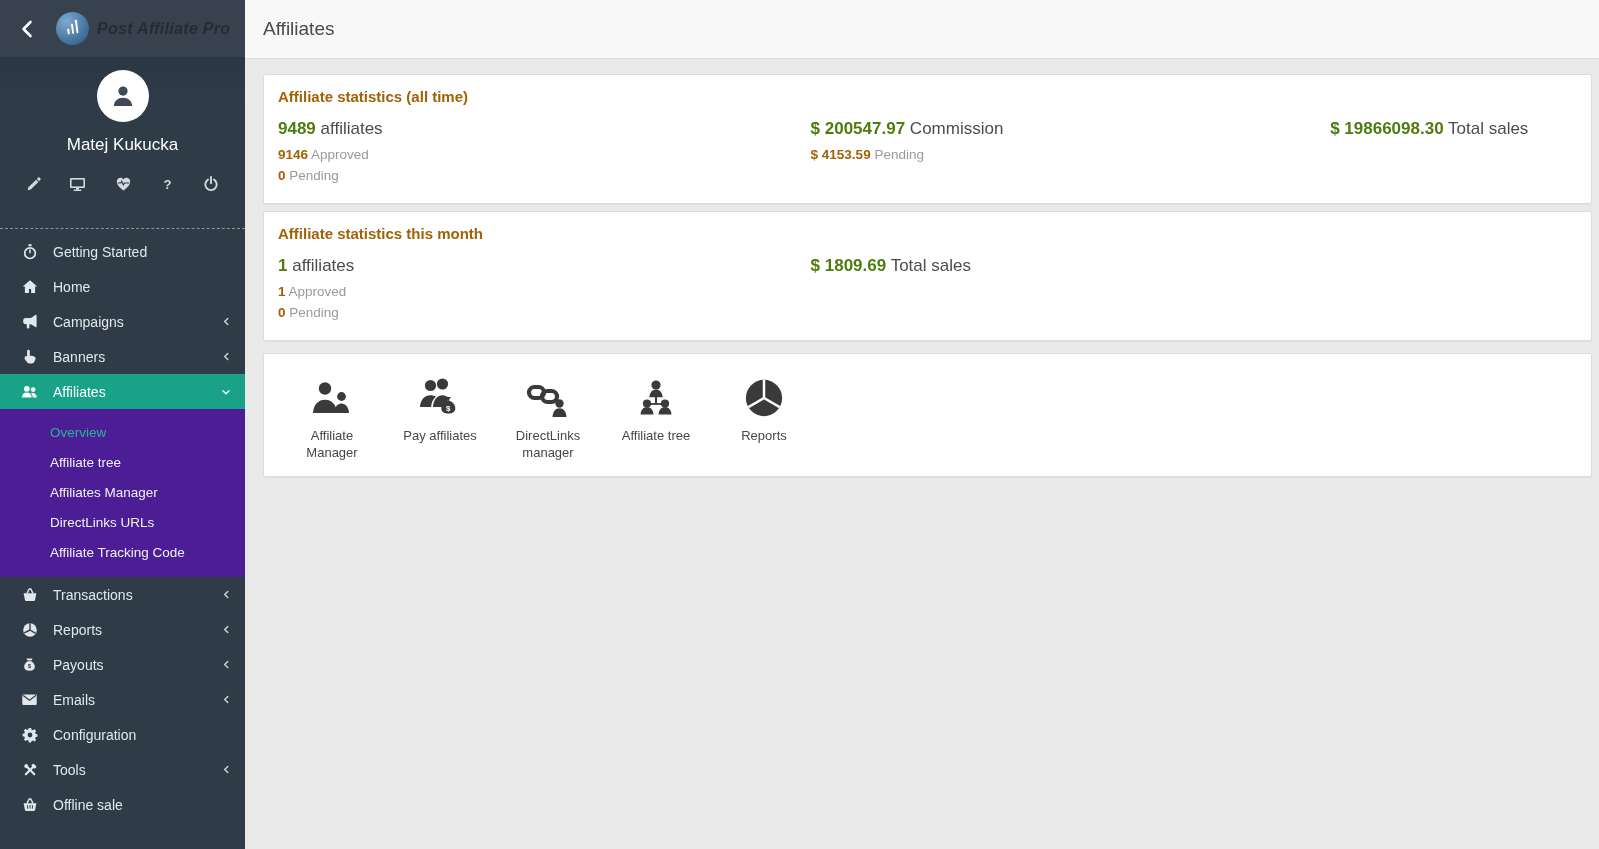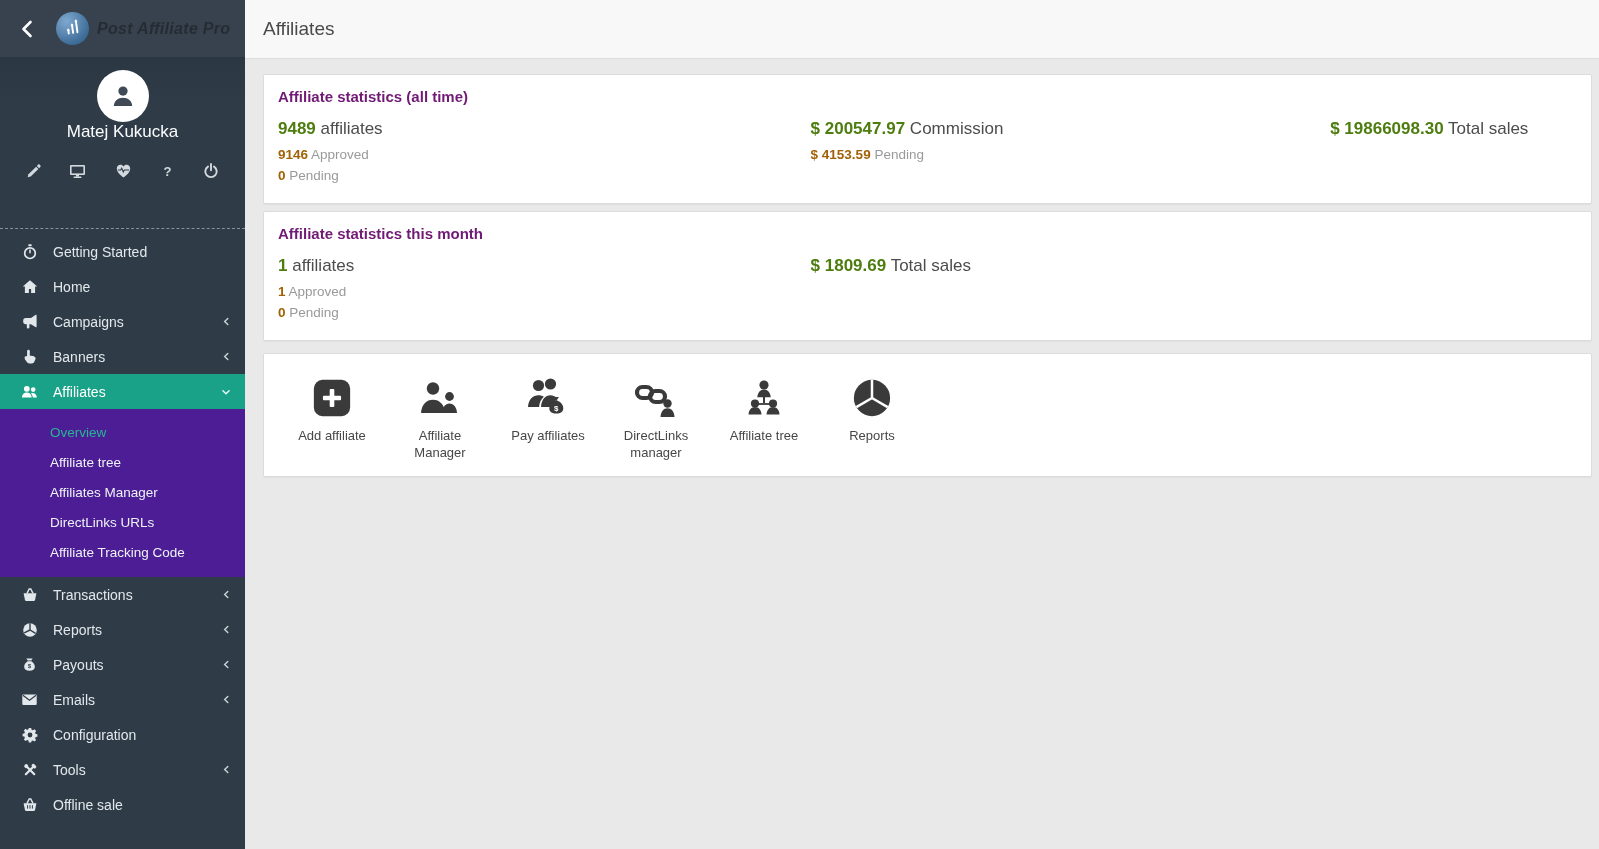--- a/index.html
+++ b/index.html
@@ -16,21 +16,21 @@
                  background:radial-gradient(circle at 32% 28%, #7fa9cf, #3f6d99 70%, #305a83);
                  display:flex; align-items:center; justify-content:center; }
   .brand-text { font-size:16px; font-weight:bold; font-style:italic; color:rgba(0,0,0,0.34);
                 letter-spacing:.3px; white-space:nowrap; }
 
   .profile-block { height:172px; border-bottom:1px dashed rgba(255,255,255,.45);
                    text-align:center; padding-top:13px;
                    background:linear-gradient(#2b3844, #2f3c48 28%); }
   .avatar { width:52px; height:52px; border-radius:50%; background:#fff; margin:0 auto;
             display:flex; align-items:center; justify-content:center; }
-  .profile-name { font-size:17px; color:#fbfcfd; font-weight:400; }
+  .profile-name { margin-top:13px; font-size:17px; color:#fbfcfd; font-weight:400; }
   .quick-icons { margin-top:21px; display:flex; justify-content:space-between;
                  padding:0 26px; color:#d3d9de; }
   .quick-icons .qi { cursor:pointer; display:flex; align-items:center; }
 
   .menu { padding-top:5px; }
   .menu-item { height:35px; display:flex; align-items:center; padding:0 14px 0 21px;
                cursor:pointer; font-size:14px; color:#e2e7eb; }
   .menu-item.active { background:#19a287; color:#fff; }
   .mi-icon { width:17px; height:17px; margin-right:15px; display:flex; align-items:center;
              justify-content:center; flex:none; }
@@ -46,21 +46,21 @@
   
   .main { margin-left:245px; height:849px; display:flex; flex-direction:column; }
   .main-header { height:59px; background:#f8f8f8; border-bottom:1px solid #dedede;
                  display:flex; align-items:center; padding-left:18px; flex:none;
                  box-shadow:0 1px 2px rgba(0,0,0,.05); }
   .page-title { font-size:19px; color:#4a4a4a; font-weight:400; }
   .main-body { flex:1; background:#e9e9e9; padding:15px 7px 0 18px; overflow:hidden; }
 
   .card { background:#fff; border:1px solid #dcdcdc; border-radius:2px;
           box-shadow:0 1px 1px rgba(0,0,0,.04); padding:13px 14px 17px; margin-bottom:7px; }
-  .card-title { font-size:15px; font-weight:600; color:#701a75; margin-bottom:14px; }
+  .card-title { font-size:15px; font-weight:600; color:#a16207; margin-bottom:14px; }
   .stat-row { display:flex; }
   .stat-col.c1 { width:41%; } .stat-col.c2 { width:40%; } .stat-col.c3 { width:19%; }
   .line1 { font-size:17px; color:#4c4c4c; margin-bottom:5px; }
   .line1 .teal { color:#4d7c0f; font-weight:bold; }
   .line2 { font-size:13.5px; color:#9a9a9a; line-height:21px; }
   .line2 .dark { color:#a16207; font-weight:bold; }
 
   .card.shortcuts { display:flex; padding:19px 14px 15px; margin-top:12px; }
   .shortcut { width:108px; display:flex; flex-direction:column; align-items:center;
               cursor:pointer; text-decoration:none; }
@@ -363,30 +363,20 @@
           <div class="line2"><span class="dark">0</span> <span>Pending</span></div>
         </div>
         <div class="stat-col c3">
           <div class="line1"><span class="teal">$ 1809.69</span> <span>Total sales</span></div>
         </div>
       </div>
     </div>
 
     <div class="card shortcuts">
 
-      <a class="shortcut">
-        <span class="sc-icon">
-          <svg width="42" height="42" viewBox="0 0 44 44" fill="#3a3a3a">
-              <rect x="3" y="3" width="38" height="38" rx="9"></rect>
-              <rect x="12.5" y="19.6" width="19" height="4.8" rx="1" fill="#fff"></rect>
-              <rect x="19.6" y="12.5" width="4.8" height="19" rx="1" fill="#fff"></rect>
-            </svg>
-        </span>
-        <span class="sc-label">Add affiliate</span>
-      </a>
 
       <a class="shortcut">
         <span class="sc-icon">
           <svg width="44" height="40" viewBox="0 0 44 40" fill="#3a3a3a">
               <circle cx="15" cy="9.5" r="6.2"></circle>
               <path d="M3 34c.6-8.5 5.4-13.2 12-13.2S26.4 25.5 27 34z"></path>
               <circle cx="31.5" cy="17.5" r="4.4"></circle>
               <path d="M24 34c.4-6 3.4-9.6 7.5-9.6s7.1 3.6 7.5 9.6z"></path>
             </svg>
         </span>

